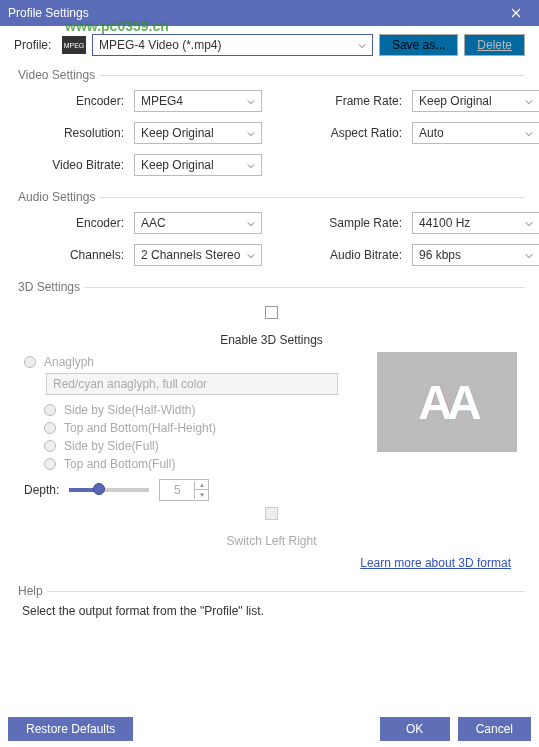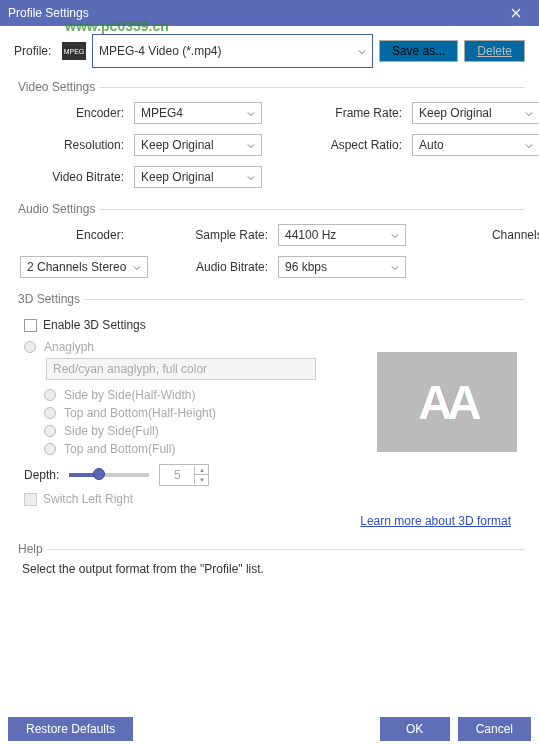--- a/index.html
+++ b/index.html
@@ -7,46 +7,46 @@
 
 .titlebar { background: #5a6cb8; height: 26px; display: flex; align-items: center; justify-content: space-between; padding: 0 8px; color: #fff; }
 .close-btn { width: 30px; height: 18px; display: flex; align-items: center; justify-content: center; cursor: pointer; }
 .close-btn svg { width: 10px; height: 10px; }
 
 .content { padding: 8px 14px 0 14px; }
 
 .profile-row { display: flex; align-items: center; gap: 6px; margin-bottom: 12px; }
 .profile-label { width: 42px; text-align: left; }
 .icon-box { width: 24px; height: 18px; background: #333; color: #fff; font-size: 7px; display: flex; align-items: center; justify-content: center; }
-.profile-select { flex: 1; height: 34px; border: 1px solid #4a5ba8; padding: 0 6px; display: flex; align-items: center; justify-content: space-between; background: #fff; }
+.profile-select { flex: 1; height: 22px; border: 1px solid #4a5ba8; padding: 0 6px; display: flex; align-items: center; justify-content: space-between; background: #fff; }
 .btn { height: 22px; padding: 0 12px; border: 1px solid #aaa; background: #0369a1; cursor: pointer; font-size: 12px; }
 .btn.disabled { color: #bbb; cursor: default; text-decoration: underline; }
 
 .watermark { position: absolute; top: 20px; left: 10px; opacity: 0.7; pointer-events: none; }
 .watermark-text { color: #2a9020; font-size: 14px; font-weight: bold; margin-left: 55px; margin-top: -2px;}
 
 .fieldset { margin-top: 8px; position: relative; }
 .fieldset-label { color: #777; font-size: 12px; background: #fff; padding: 0 4px; position: relative; z-index: 1; margin-top: 10px; }
 .fieldset-line { border-top: 1px solid #ddd; margin-top: -7px; margin-left: 0; margin-right: 0; }
 .fieldset-body { padding: 14px 6px 6px 6px; }
 
 .grid2 { display: grid; grid-template-columns: 110px 140px 130px 140px; gap: 10px 4px; align-items: center; }
 .grid2 .lbl { text-align: right; padding-right: 6px; color: #333; }
 .select { height: 22px; border: 1px solid #bbb; background: #fff; padding: 0 6px; display: flex; align-items: center; justify-content: space-between; width: 128px; }
 .select .arrow svg, .profile-select .arrow svg { width: 8px; height: 6px; }
 
-.checkbox-row { display: flex; align-items: center; gap: 6px; margin: 4px 0 8px 4px; }
+.checkbox-row { display: flex; align-items: center; gap: 14px; margin: 4px 0 8px 4px; flex-direction: column; }
 .checkbox { width: 13px; height: 13px; border: 1px solid #999; background: #fff; }
 .checkbox.disabled { background: #eee; border-color: #ccc; }
 
 .radio-group { margin-left: 4px; }
 .radio-row { display: flex; align-items: center; gap: 8px; margin: 4px 0; color: #aaa; }
 .radio-sub { margin-left: 20px; }
 .radio { width: 12px; height: 12px; border: 1px solid #bbb; border-radius: 50%; background: #eee; }
-.anag-select { width: 270px; height: 22px; border: 1px solid #ccc; background: #f5f5f5; padding: 0 6px; display: flex; align-items: center; justify-content: space-between; margin: 4px 0 8px 22px; color: #aaa; }
+.anag-select { width: 292px; height: 22px; border: 1px solid #ccc; background: #f5f5f5; padding: 0 6px; display: flex; align-items: center; justify-content: space-between; margin: 4px 0 8px 22px; color: #aaa; }
 
 .depth-row { display: flex; align-items: center; gap: 10px; margin: 8px 0 6px 4px; color: #333; }
 .slider { width: 80px; height: 4px; background: linear-gradient(to right, #5868b4 0 35%, #ccc 35%); position: relative; }
 .slider-thumb { width: 12px; height: 12px; background: #5868b4; border: 1px solid #3a4a94; border-radius: 50%; position: absolute; top: -5px; left: 24px; }
 .spinner { width: 50px; height: 22px; border: 1px solid #bbb; display: flex; align-items: center; }
 .spinner-val { flex: 1; text-align: center; color: #aaa; }
 .spinner-btns { width: 14px; display: flex; flex-direction: column; }
 .spinner-btns div { height: 9px; border-left: 1px solid #bbb; display:flex; align-items:center; justify-content:center; font-size:6px; color:#888; }
 .spinner-btns div:first-child { border-bottom: 1px solid #bbb; }
 
@@ -143,20 +143,26 @@
       </div>
     </div>
   </div>
 
   <div class="fieldset">
     <span class="fieldset-label">Audio Settings</span>
     <div class="fieldset-line"></div>
     <div class="fieldset-body">
       <div class="grid2">
         <span class="lbl">Encoder:</span>
+        <div class="select">
+            <span>AAC</span>
+            <span class="arrow"><svg viewBox="0 0 10 6">
+                <path d="M1 1L5 5L9 1" stroke="#555" fill="none"></path>
+              </svg></span>
+          </div>
         <span class="lbl">Sample Rate:</span>
         <div class="select">
             <span>44100 Hz</span>
             <span class="arrow"><svg viewBox="0 0 10 6">
                 <path d="M1 1L5 5L9 1" stroke="#555" fill="none"></path>
               </svg></span>
           </div>
 
         <span class="lbl">Channels:</span>
         <div class="select">

